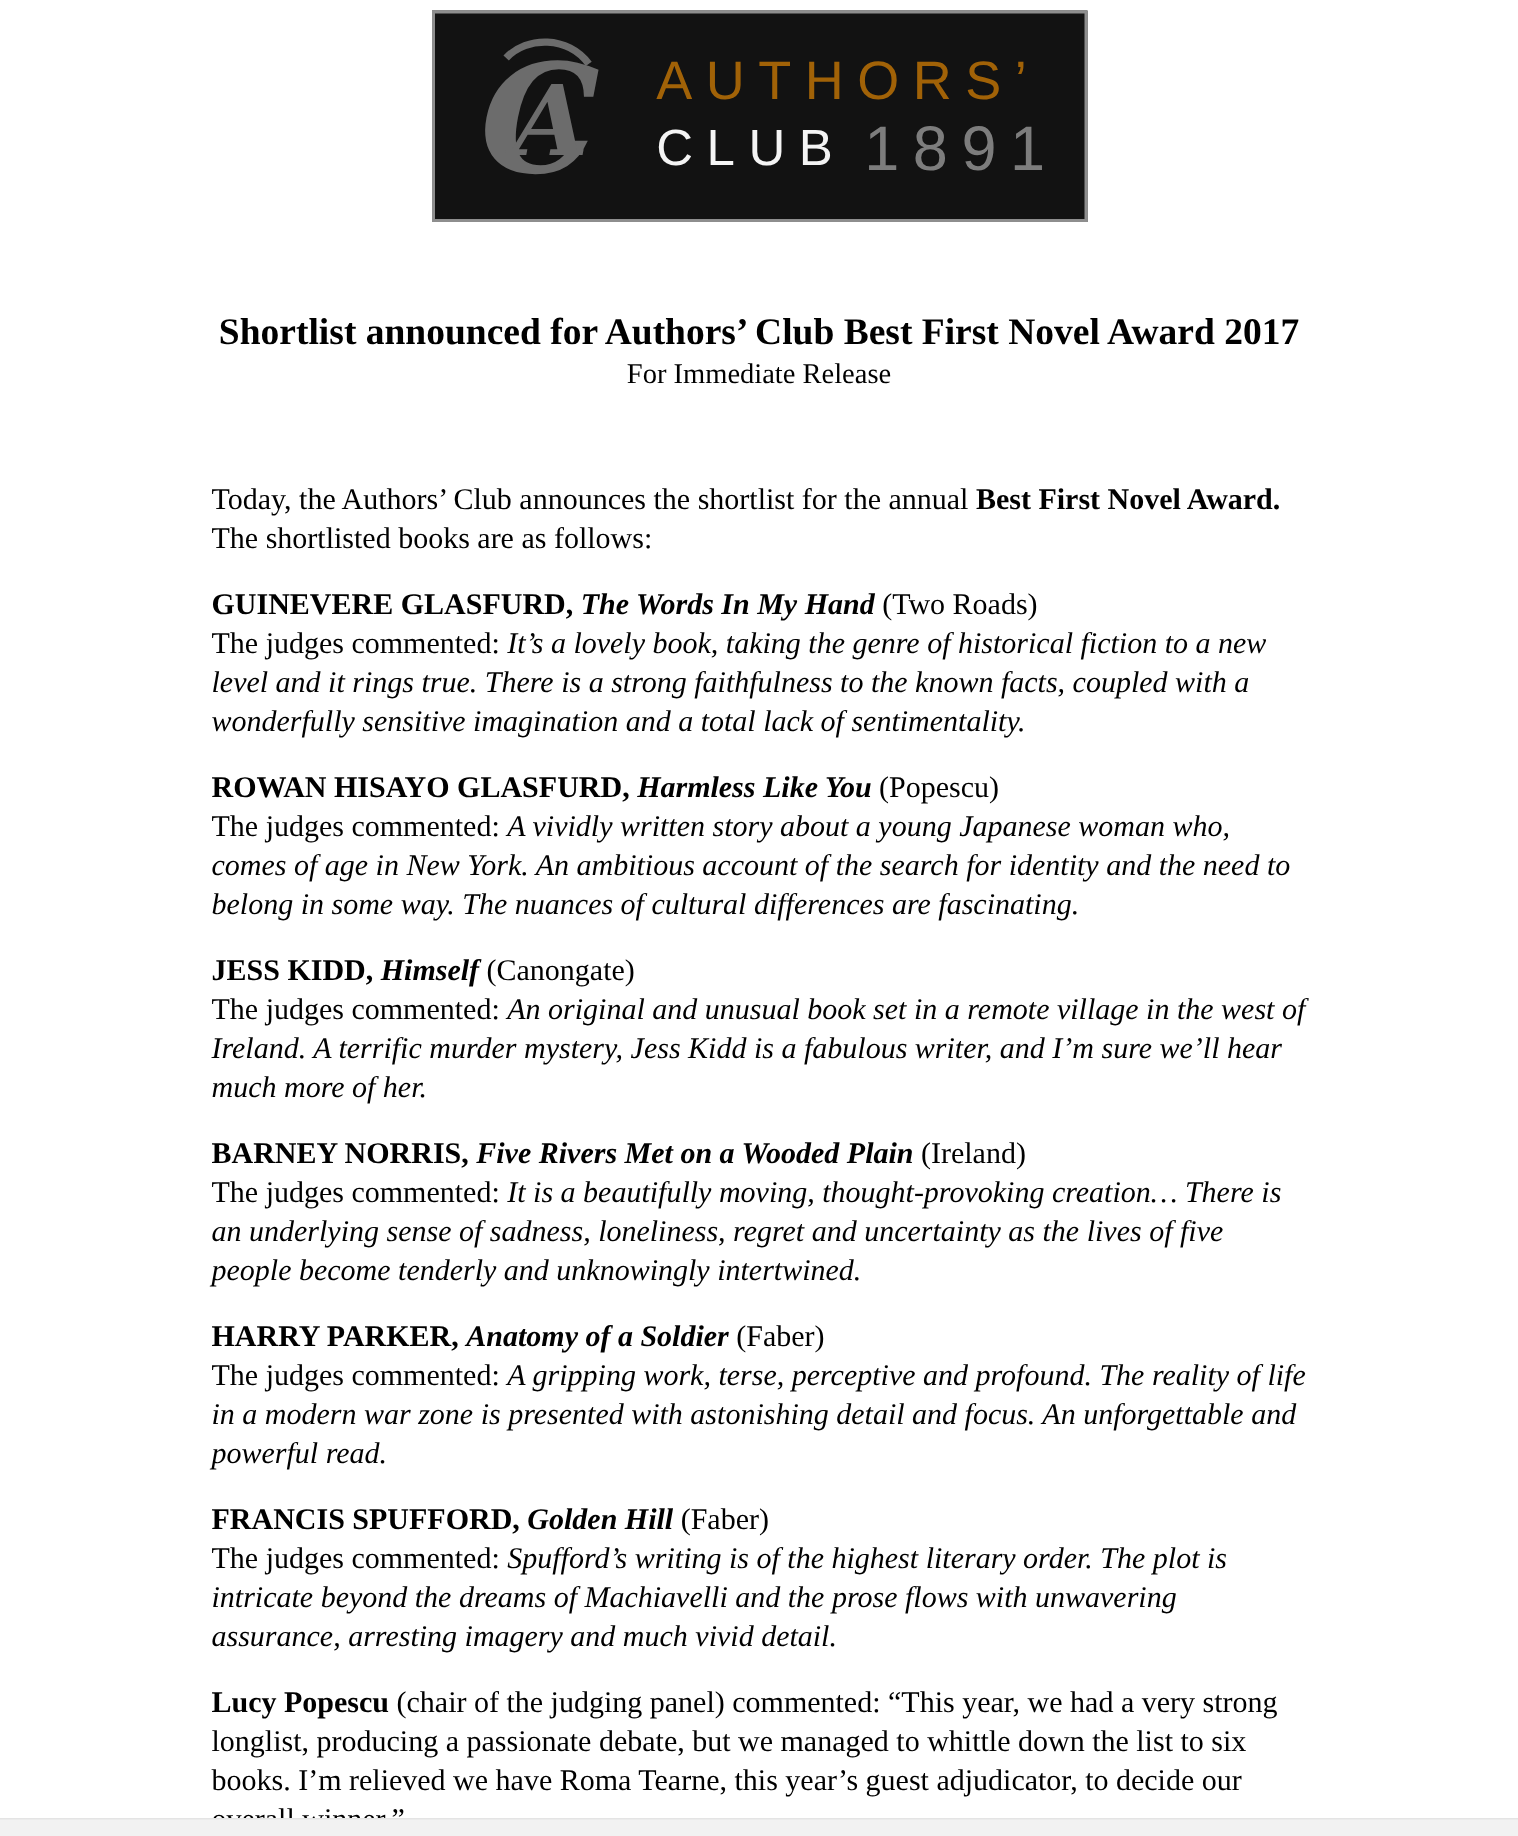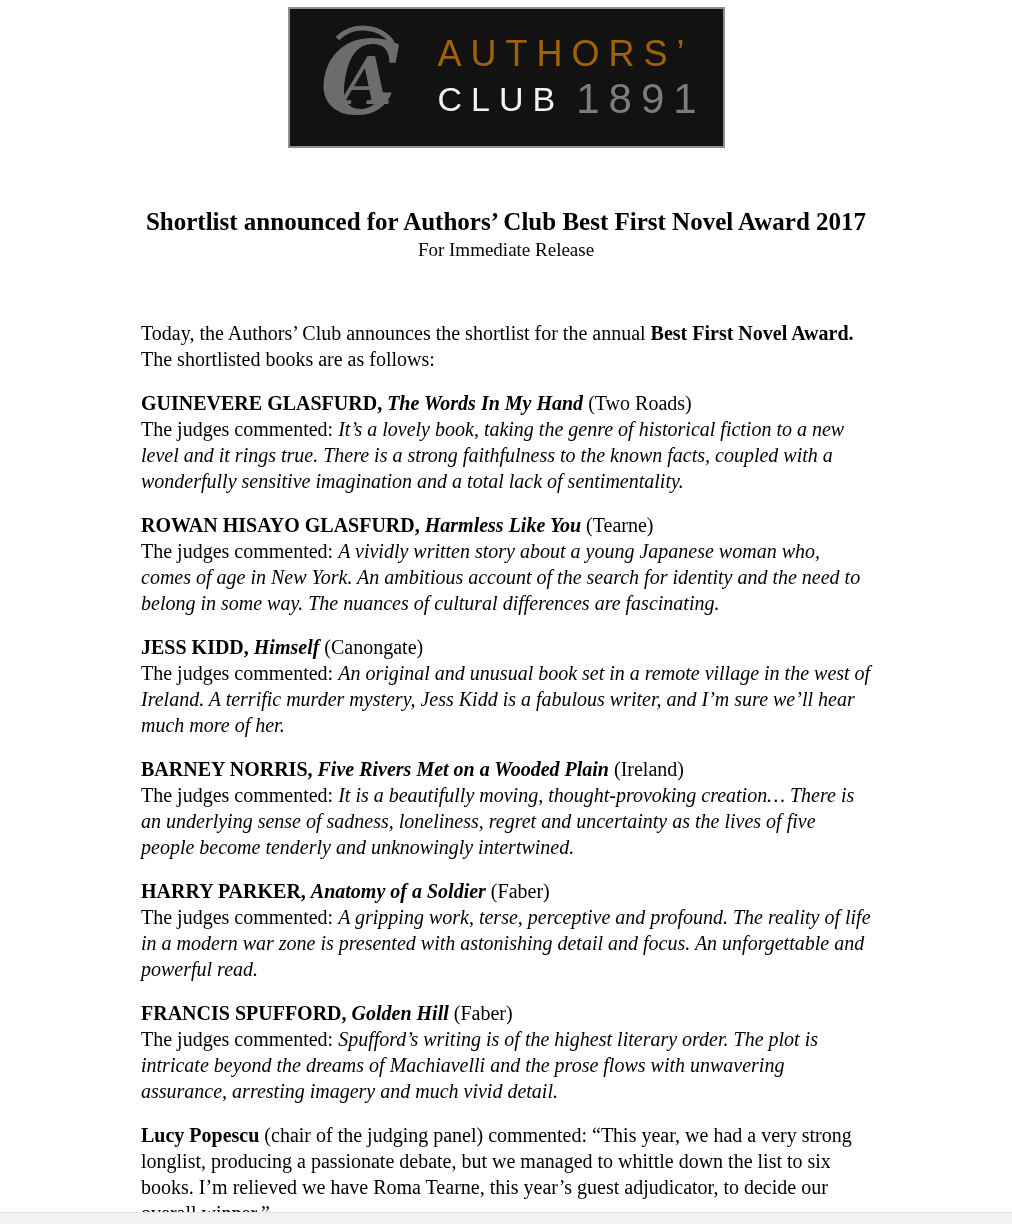--- a/index.html
+++ b/index.html
@@ -97,21 +97,21 @@
       <b>GUINEVERE GLASFURD,</b>
       <b class="it">The Words In My Hand</b>
       <span>(Two Roads)</span><br>
       <span>The judges commented:</span>
       <i>It’s a lovely book, taking the genre of historical fiction to a new level and it rings true.  There is a strong faithfulness to the known facts, coupled with a wonderfully sensitive imagination and a total lack of sentimentality.</i>
     </p>
 
     <p>
       <b>ROWAN HISAYO GLASFURD,</b>
       <b class="it">Harmless Like You</b>
-      <span>(Tearne)</span><br>
+      <span>(Popescu)</span><br>
       <span>The judges commented:</span>
       <i>A vividly written story about a young Japanese woman who, comes of age in New York. An ambitious account of the search for identity and the need to belong in some way. The nuances of cultural differences are fascinating.</i>
     </p>
 
     <p>
       <b>JESS KIDD,</b>
       <b class="it">Himself</b>
       <span>(Canongate)</span><br>
       <span>The judges commented:</span>
       <i>An original and unusual book set in a remote village in the west of Ireland. A terrific murder mystery, Jess Kidd is a fabulous writer, and I’m sure we’ll hear much more of her.</i>

